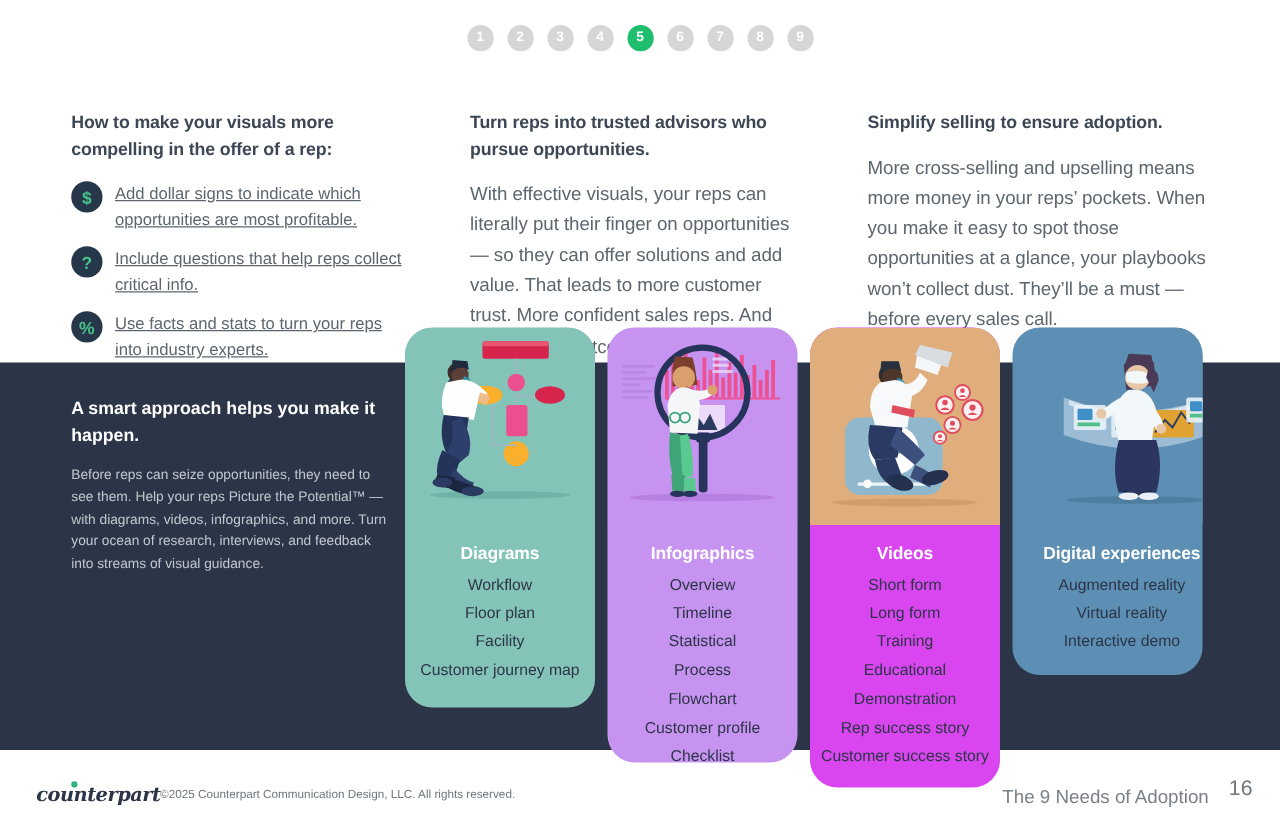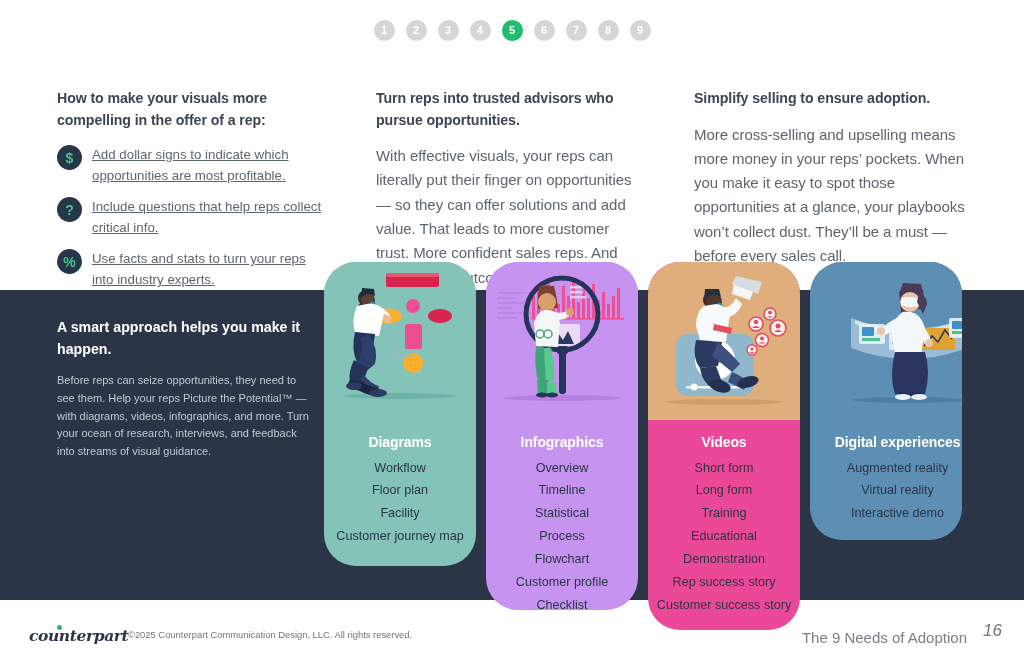--- a/index.html
+++ b/index.html
@@ -59,25 +59,25 @@
     color: #ffffff; font-size: 14.2px; font-weight: bold;
     line-height: 1.55; margin-bottom: 12px;
   }
   .panel-body p {
     color: #c2c8d0; font-size: 11px; line-height: 1.62;
   }
 
   
   .card {
     position: absolute; top: 262px; width: 152px;
-    border-radius: 32px; overflow: hidden;
+    border-radius: 22px; overflow: hidden;
   }
   .card-c1 { left: 324px; height: 304px; background: #84c3b8; }
   .card-c2 { left: 486px; height: 348px; background: #c793f0; }
-  .card-c3 { left: 648px; height: 368px; background: #ec4899; }
+  .card-c3 { left: 648px; height: 368px; background: #d946ef; }
   .card-c4 { left: 810px; height: 278px; background: #5c8fb3; padding-left: 23px; }
 
   .card-art {
     position: relative; width: 152px; height: 158px; overflow: hidden;
   }
   .card-art svg { display: block; }
   .card-title {
     text-align: center; color: #ffffff; font-weight: bold;
     font-size: 14px; padding-top: 14px; letter-spacing: -0.1px;
   }
@@ -100,21 +100,21 @@
   .copyright {
     position: absolute; left: 128px; top: 11px;
     font-size: 9.4px; color: #6e767e;
   }
   .doc-title {
     position: absolute; right: 57px; top: 11px;
     font-size: 15px; color: #7a8088;
   }
   .page-num {
     position: absolute; right: 22px; top: 3px;
-    font-size: 17px; color: #6e767e; font-style: italic;
+    font-size: 17px; color: #6e767e;
   }
 </style>
 </head>
 <body>
 
 <div class="page">
 
   <div class="pager">
     <div class="dot">1</div>
     <div class="dot">2</div>

